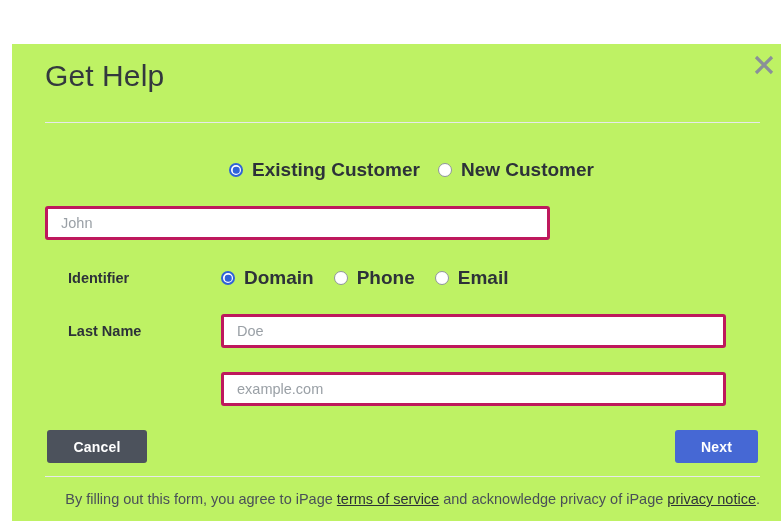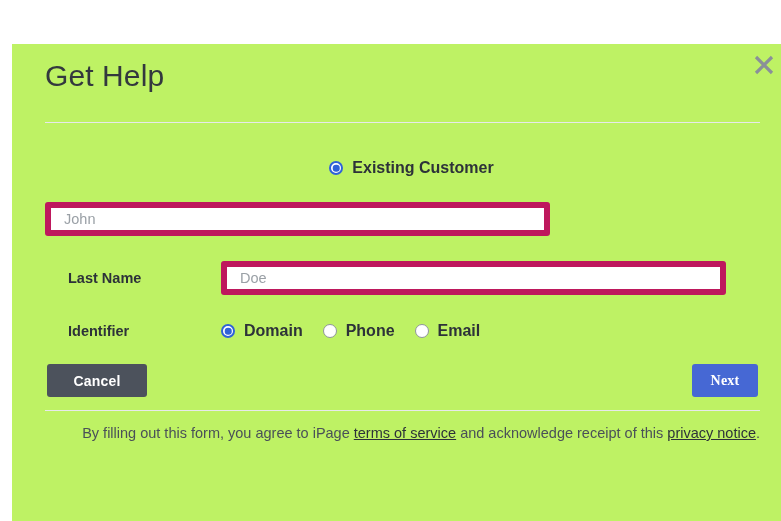--- a/index.html
+++ b/index.html
@@ -113,21 +113,21 @@
     content: "";
     position: absolute;
     left: 50%; top: 50%;
     transform: translate(-50%, -50%);
     width: 6.5px;
     height: 6.5px;
     border-radius: 50%;
     background: #2f62d8;
   }
   .radio-label {
-    font-size: 16px;
+    font-size: 19px;
     font-weight: bold;
     color: #2d3239;
     white-space: nowrap;
   }
 
   .field-row {
     display: flex;
     align-items: center;
     margin-top: 25px;
   }
@@ -138,21 +138,21 @@
     flex: 0 0 176px;
     padding-left: 23px;
     font-size: 14.5px;
     font-weight: bold;
     color: #2d3239;
   }
 
   .text-input {
     width: 505px;
     height: 34px;
-    border: 6px solid #be185d;
+    border: 3px solid #be185d;
     border-radius: 3px;
     background: #ffffff;
     padding: 0 13px;
     font-family: "Liberation Sans", sans-serif;
     font-size: 14.5px;
     color: #3c4248;
     outline: none;
   }
   .text-input::placeholder {
     color: #9aa0a6;
@@ -188,24 +188,23 @@
     letter-spacing: 0.2px;
   }
   .btn-cancel {
     background: #4c525c;
     width: 100px;
     height: 33px;
     margin-left: 2px;
   }
   .btn-next {
     background: #4668d4;
-    width: 66px;
+    width: 83px;
     height: 33px;
     margin-right: 2px;
-    font-family: Liberation Serif, serif;
   }
 
   
   .footer {
     padding: 0 33px;
     margin-top: 12px;
     text-align: right;
     font-size: 14.5px;
     color: #4a5058;
     line-height: 1.4;
@@ -233,56 +232,63 @@
 
   <hr class="divider top">
 
   <div class="form-body">
 
     <div class="customer-type-row">
       <label class="radio-opt checked">
         <span class="radio-mark"></span>
         <span class="radio-label">Existing Customer</span>
       </label>
+      <label class="radio-opt">
+        <span class="radio-mark"></span>
+        <span class="radio-label">New Customer</span>
+      </label>
     </div>
 
     <div class="field-row">
       <input class="text-input" type="text" placeholder="John" style="">
-    </div>
-
-    <div class="field-row">
-      <div class="field-label">Last Name</div>
-      <input class="text-input" type="text" placeholder="Doe" style="">
     </div>
 
     <div class="field-row ident">
       <div class="field-label">Identifier</div>
       <div class="ident-opts">
         <label class="radio-opt checked">
           <span class="radio-mark"></span>
           <span class="radio-label">Domain</span>
         </label>
         <label class="radio-opt">
           <span class="radio-mark"></span>
           <span class="radio-label">Phone</span>
         </label>
         <label class="radio-opt">
           <span class="radio-mark"></span>
           <span class="radio-label">Email</span>
         </label>
       </div>
     </div>
 
+    <div class="field-row">
+      <div class="field-label">Last Name</div>
+      <input class="text-input" type="text" placeholder="Doe" style="">
+    </div>
+
+    <div class="domain-row">
+      <input class="text-input" type="text" placeholder="example.com" style="">
+    </div>
 
   </div>
 
   <div class="actions">
     <button class="btn btn-cancel">Cancel</button>
     <button class="btn btn-next">Next</button>
   </div>
 
   <hr class="divider bottom">
 
   <div class="footer">
-    <span>By filling out this form, you agree to iPage </span><a href="#">terms of service</a><span> and acknowledge receipt of this </span><a href="#">privacy notice</a><span>.</span>
+    <span>By filling out this form, you agree to iPage </span><a href="#">terms of service</a><span> and acknowledge privacy of iPage </span><a href="#">privacy notice</a><span>.</span>
   </div>
 
 </div>
 
 </body></html>

